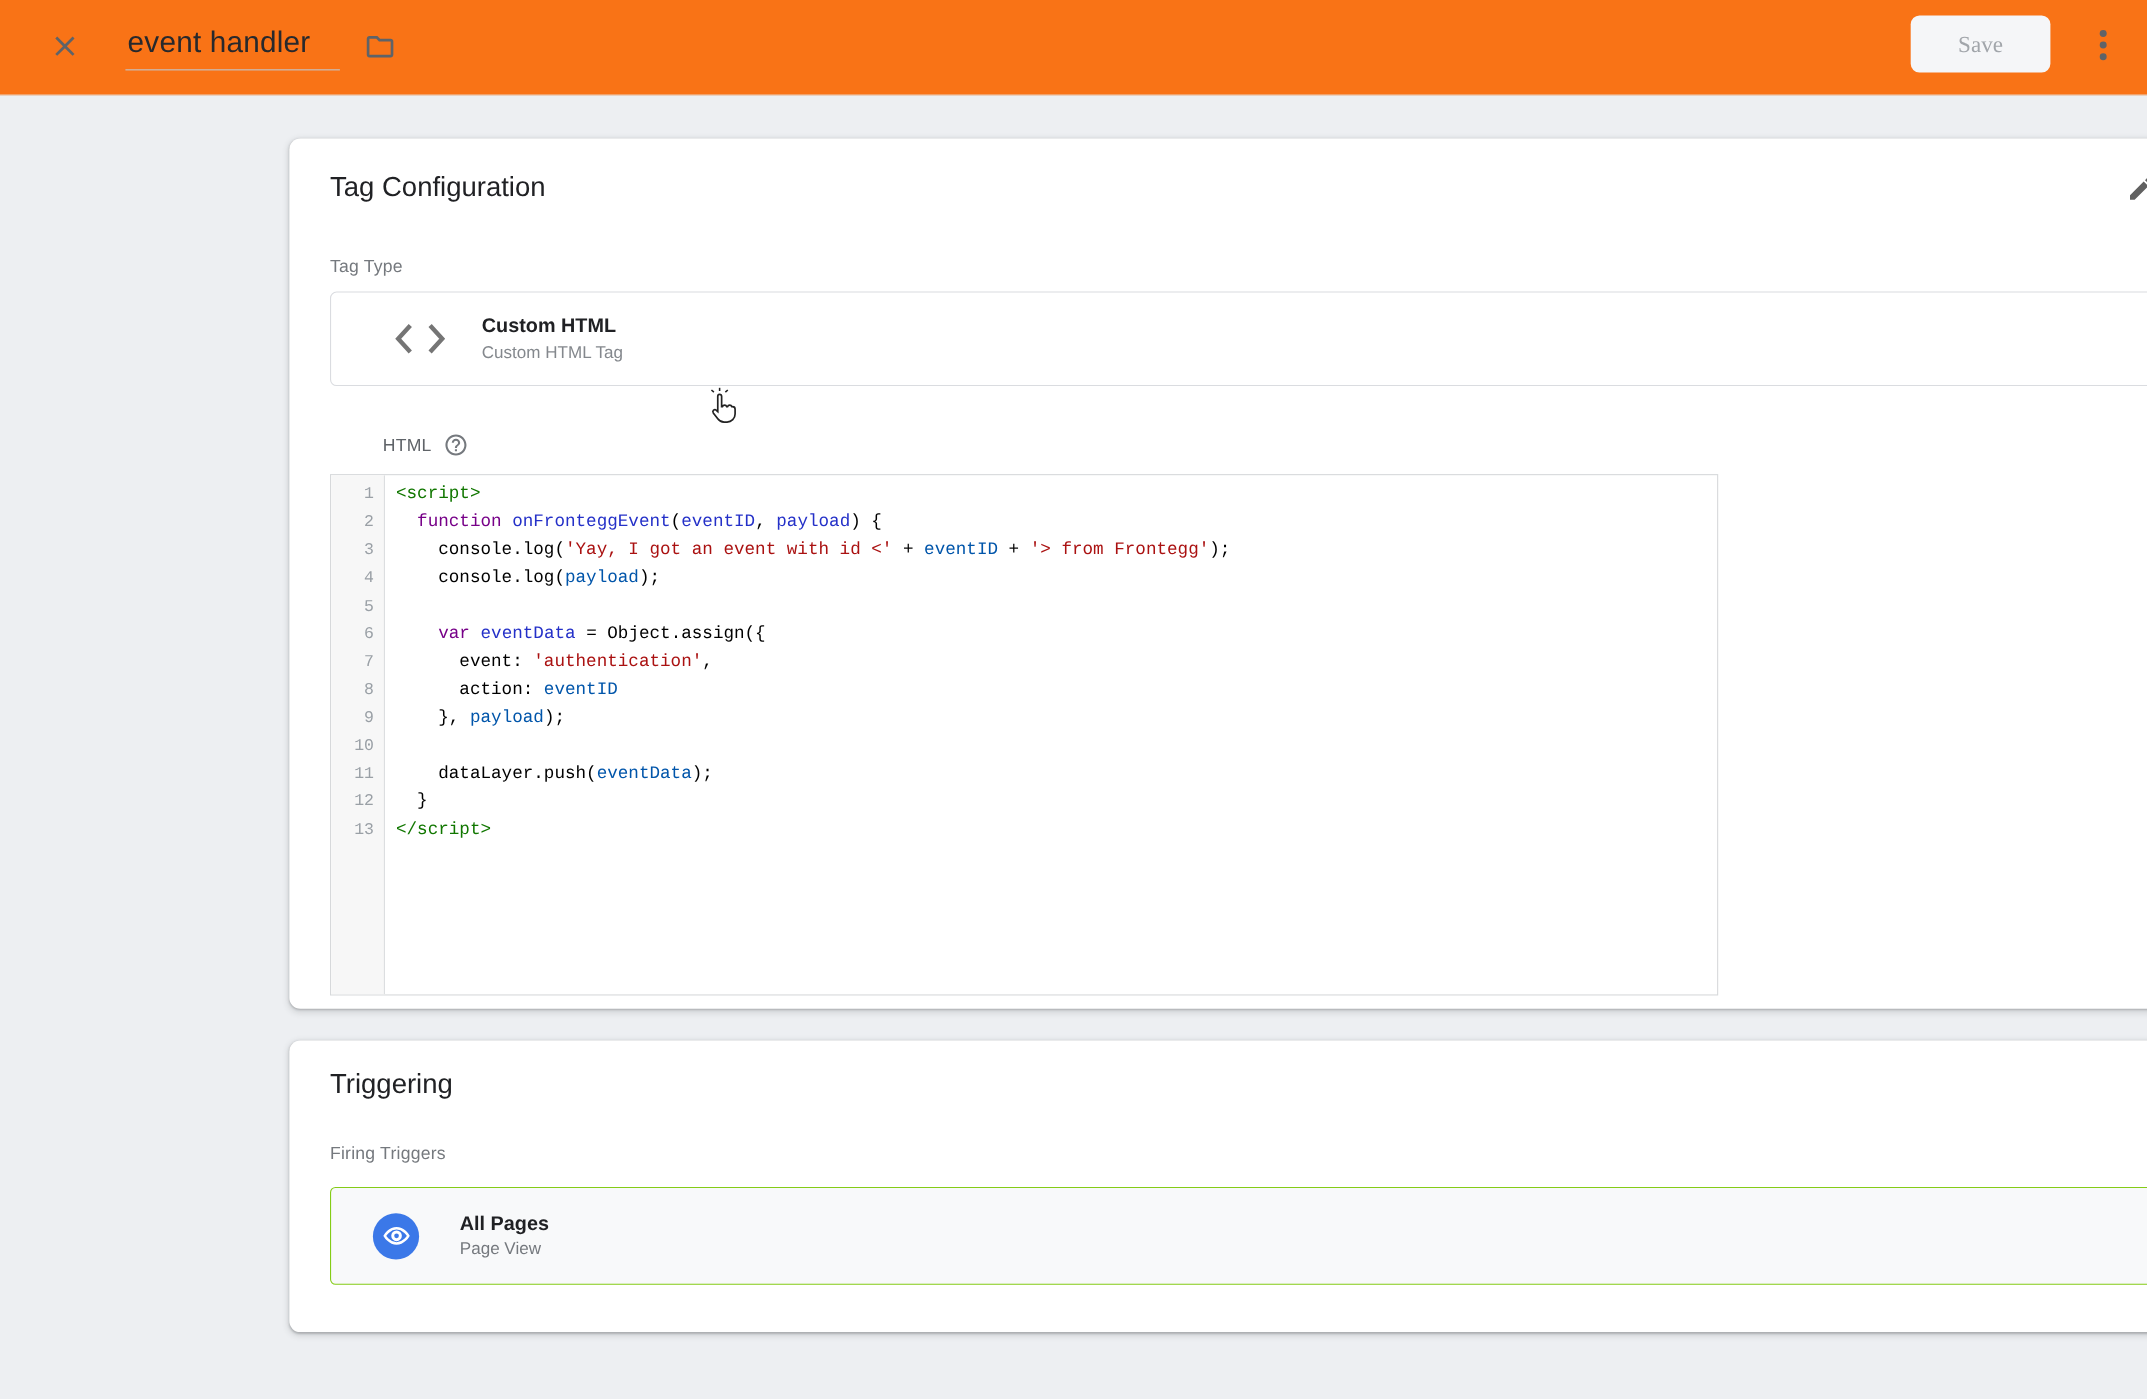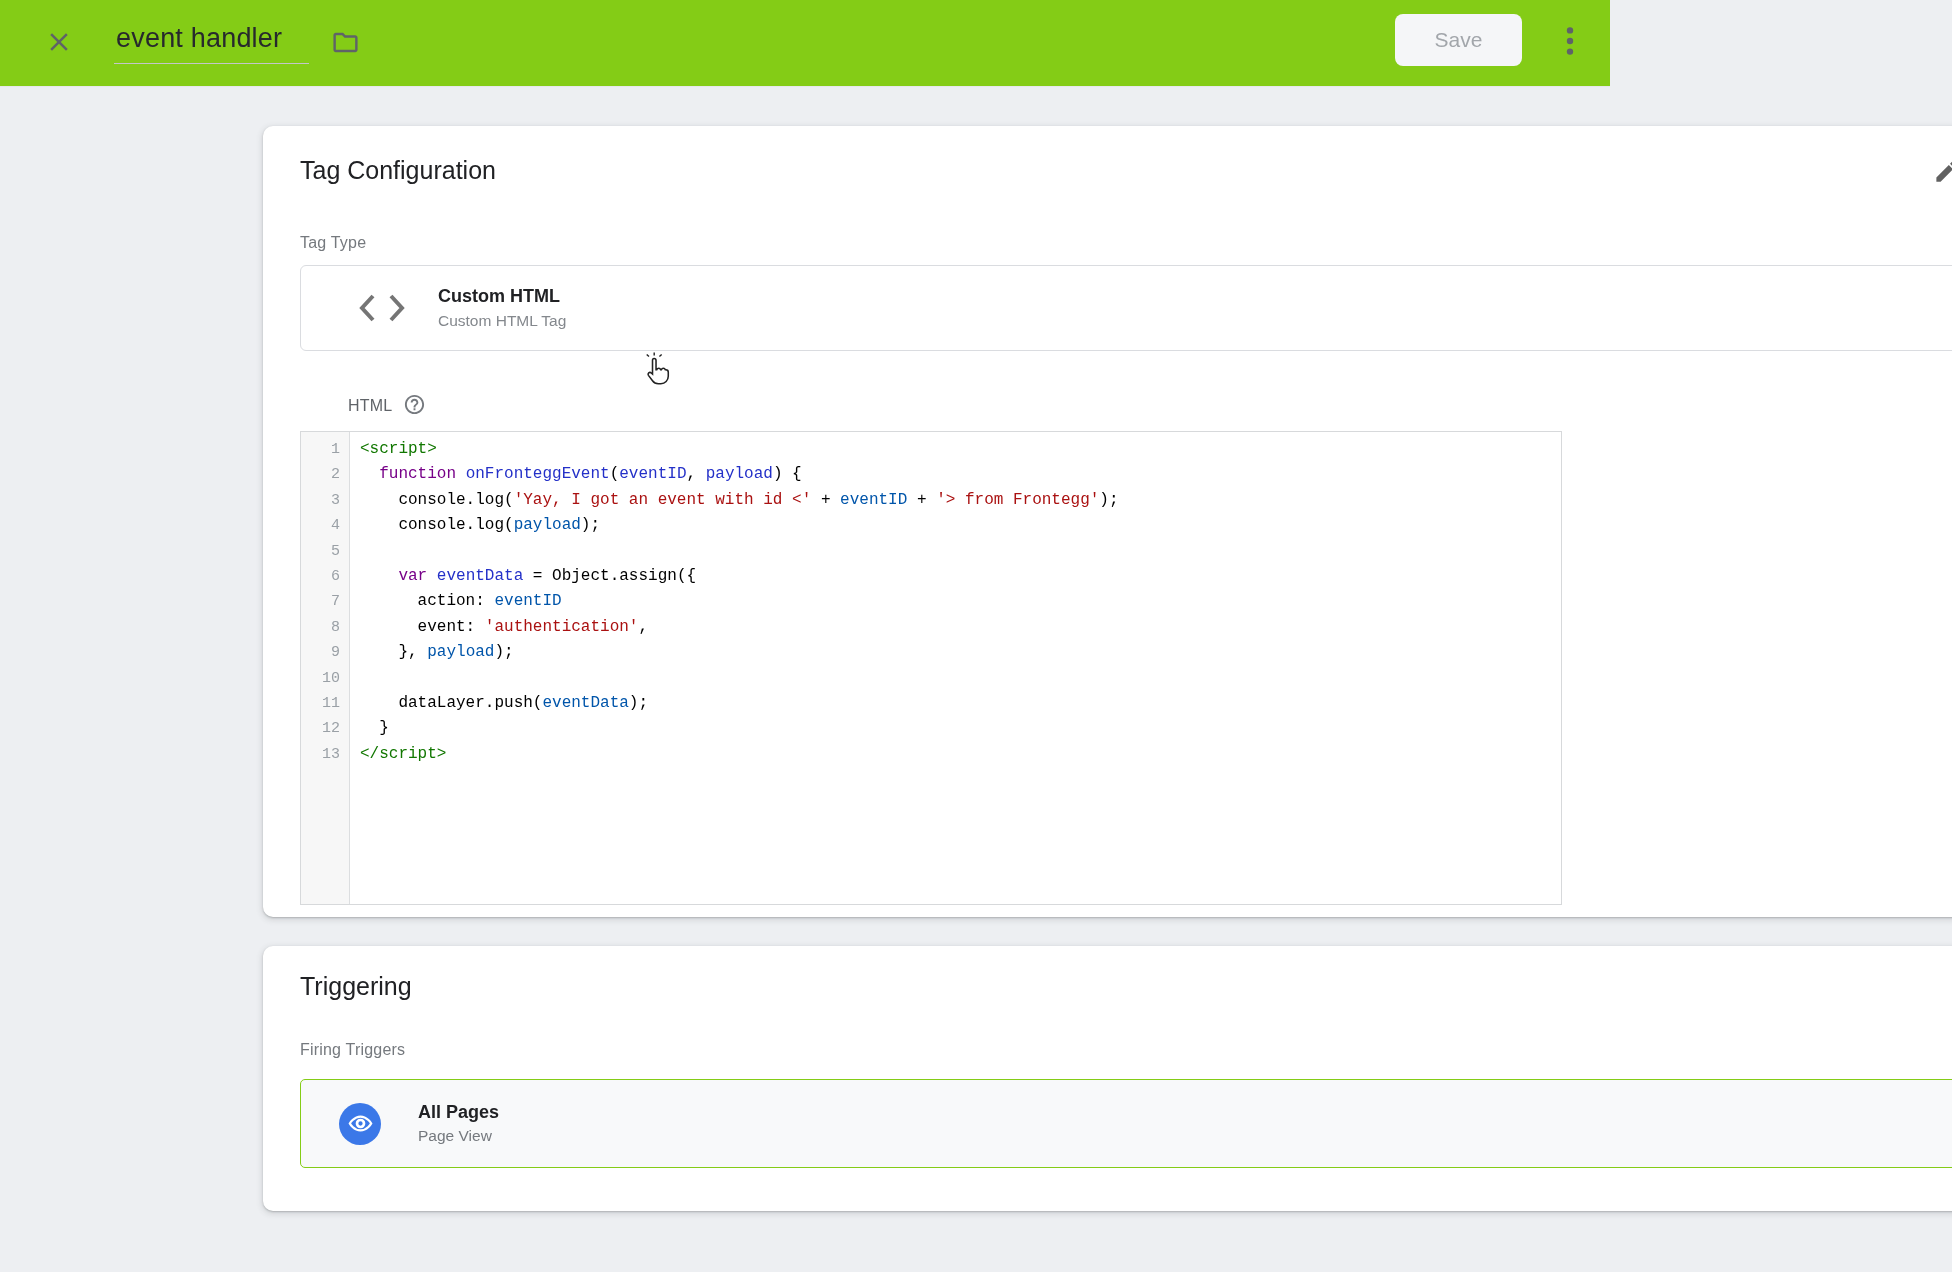--- a/index.html
+++ b/index.html
@@ -8,39 +8,39 @@
     position:relative; width:1952px; height:1272px;
     background:#edeff2; overflow:hidden;
     font-family:"Liberation Sans", sans-serif;
     --accent:#3b78e8;
     --syn-tag:#117700; --syn-keyword:#770088; --syn-def:#2430c8;
     --syn-var:#0055aa; --syn-string:#aa1111;
   }
 
   
   .topbar {
-    position:absolute; left:0; top:0; width:1610px; height:87px;
-    background:#84cc16; border-bottom:1px solid #e6e8ea;
+    position:absolute; left:0; top:0; width:1952px; height:87px;
+    background:#f97316; border-bottom:1px solid #e6e8ea;
     display:flex; align-items:center; padding:0 0 0 44px;
   }
   .icon-btn { background:none; border:none; cursor:pointer; display:flex; align-items:center; justify-content:center; }
   .title-wrap {
     margin-left:40px; display:flex; align-items:flex-end;
   }
   .tag-title {
     font-size:27px; color:#27292d; letter-spacing:.2px;
     padding:0 26px 9px 2px; border-bottom:1px solid #c3c6ca;
     min-width:195px;
   }
   .folder-btn { margin-left:22px; margin-bottom:4px; }
   .topbar-spacer { flex:1; }
   .save-btn {
     position:absolute; top:14px; right:88px; width:127px; height:52px;
     background:#f5f6f8; color:#a2a6ab; font-size:21px;
-    font-family:Liberation Sans, sans-serif;
+    font-family:Liberation Serif, serif;
     border:none; border-radius:8px; cursor:default;
   }
   .kebab-btn { position:absolute; top:22px; right:22px; width:36px; height:40px; }
 
   
   .card {
     position:absolute; left:263px; width:1738px; background:#ffffff;
     border-radius:10px;
     box-shadow:0 1px 2px rgba(60,64,67,.28), 0 2px 6px 1px rgba(60,64,67,.14);
   }
@@ -196,22 +196,22 @@
           <div>12</div>
           <div>13</div>
         </div>
       <div class="code-area">
           <div class="code-line"><span class="tok-tag">&lt;script&gt;</span></div>
           <div class="code-line"><span class="tok-plain">  </span><span class="tok-keyword">function</span><span class="tok-plain"> </span><span class="tok-def">onFronteggEvent</span><span class="tok-plain">(</span><span class="tok-def">eventID</span><span class="tok-plain">, </span><span class="tok-def">payload</span><span class="tok-plain">) {</span></div>
           <div class="code-line"><span class="tok-plain">    console.log(</span><span class="tok-string">'Yay, I got an event with id &lt;'</span><span class="tok-plain"> + </span><span class="tok-var">eventID</span><span class="tok-plain"> + </span><span class="tok-string">'&gt; from Frontegg'</span><span class="tok-plain">);</span></div>
           <div class="code-line"><span class="tok-plain">    console.log(</span><span class="tok-var">payload</span><span class="tok-plain">);</span></div>
           <div class="code-line">&nbsp;</div>
           <div class="code-line"><span class="tok-plain">    </span><span class="tok-keyword">var</span><span class="tok-plain"> </span><span class="tok-def">eventData</span><span class="tok-plain"> = Object.assign({</span></div>
+          <div class="code-line"><span class="tok-plain">      event: </span><span class="tok-string">'authentication'</span><span class="tok-plain">,</span></div>
           <div class="code-line"><span class="tok-plain">      action: </span><span class="tok-var">eventID</span></div>
-          <div class="code-line"><span class="tok-plain">      event: </span><span class="tok-string">'authentication'</span><span class="tok-plain">,</span></div>
           <div class="code-line"><span class="tok-plain">    }, </span><span class="tok-var">payload</span><span class="tok-plain">);</span></div>
           <div class="code-line">&nbsp;</div>
           <div class="code-line"><span class="tok-plain">    dataLayer.push(</span><span class="tok-var">eventData</span><span class="tok-plain">);</span></div>
           <div class="code-line"><span class="tok-plain">  }</span></div>
           <div class="code-line"><span class="tok-tag">&lt;/script&gt;</span></div>
         </div>
     </div>
   </div>
 
   <div class="card card-2">

